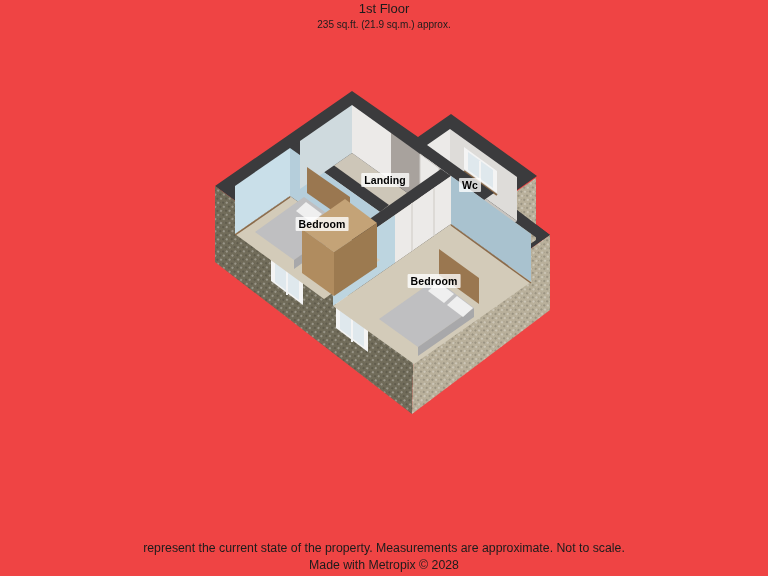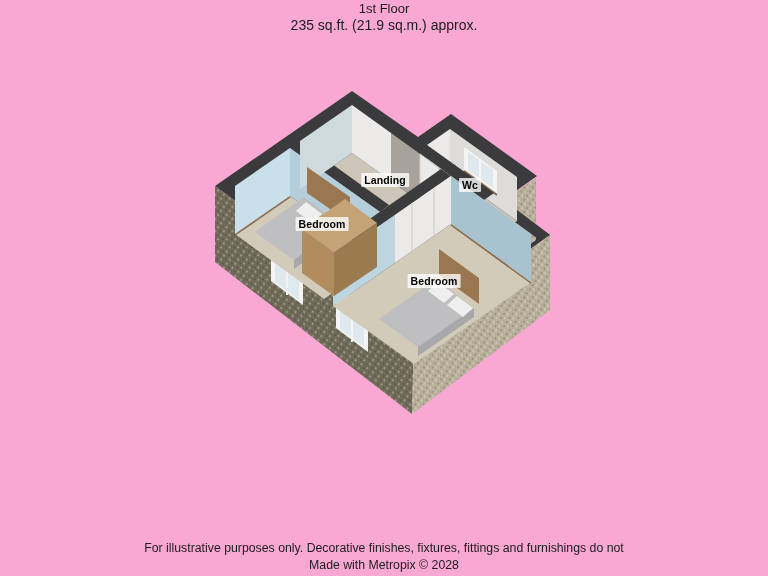--- a/index.html
+++ b/index.html
@@ -1,22 +1,22 @@
 <!DOCTYPE html>
 <html><head>
 <meta charset="utf-8">
 <style>
   html,body{margin:0;padding:0;background:#fff;}
   .page{
-    position:relative;width:768px;height:576px;background:#f9a8d4;overflow:hidden;
+    position:relative;width:768px;height:576px;background:#ef4444;overflow:hidden;
     font-family:"Liberation Sans", sans-serif;color:#1c1c1c;
   }
   .titles{position:absolute;top:0;left:0;width:100%;text-align:center;}
   .title-line{font-size:13px;line-height:16px;margin-top:1px;}
-  .subtitle-line{font-size:14px;line-height:16px;}
+  .subtitle-line{font-size:10px;line-height:16px;}
   svg.plan{position:absolute;left:0;top:0;}
   .room-label{
     position:absolute;transform:translate(-50%,-50%);
     font-size:10.5px;font-weight:700;color:#000;
     background:rgba(255,255,255,0.78);padding:1px 3px;white-space:nowrap;
     border-radius:1px;letter-spacing:.1px;
   }
   .footer{position:absolute;bottom:3px;left:0;width:100%;text-align:center;
     font-size:12.3px;line-height:16.5px;}
 </style>
@@ -129,17 +129,17 @@
       <polygon points="457,296 473,308 463,317 447,305" fill="#efefef"></polygon>
     </g>
   </svg>
 
   <div class="room-label" style="left:385px;top:180px;">Landing</div>
   <div class="room-label" style="left:322px;top:224px;">Bedroom</div>
   <div class="room-label" style="left:470px;top:185px;">Wc</div>
   <div class="room-label" style="left:434px;top:281px;">Bedroom</div>
 
   <div class="footer">
-    <div>For illustrative purposes only. Decorative finishes, fixtures, fittings and furnishings do not</div>
+    <div>represent the current state of the property. Measurements are approximate. Not to scale.</div>
     <div>Made with Metropix © 2028</div>
   </div>
 
 </div>
 
 </body></html>

